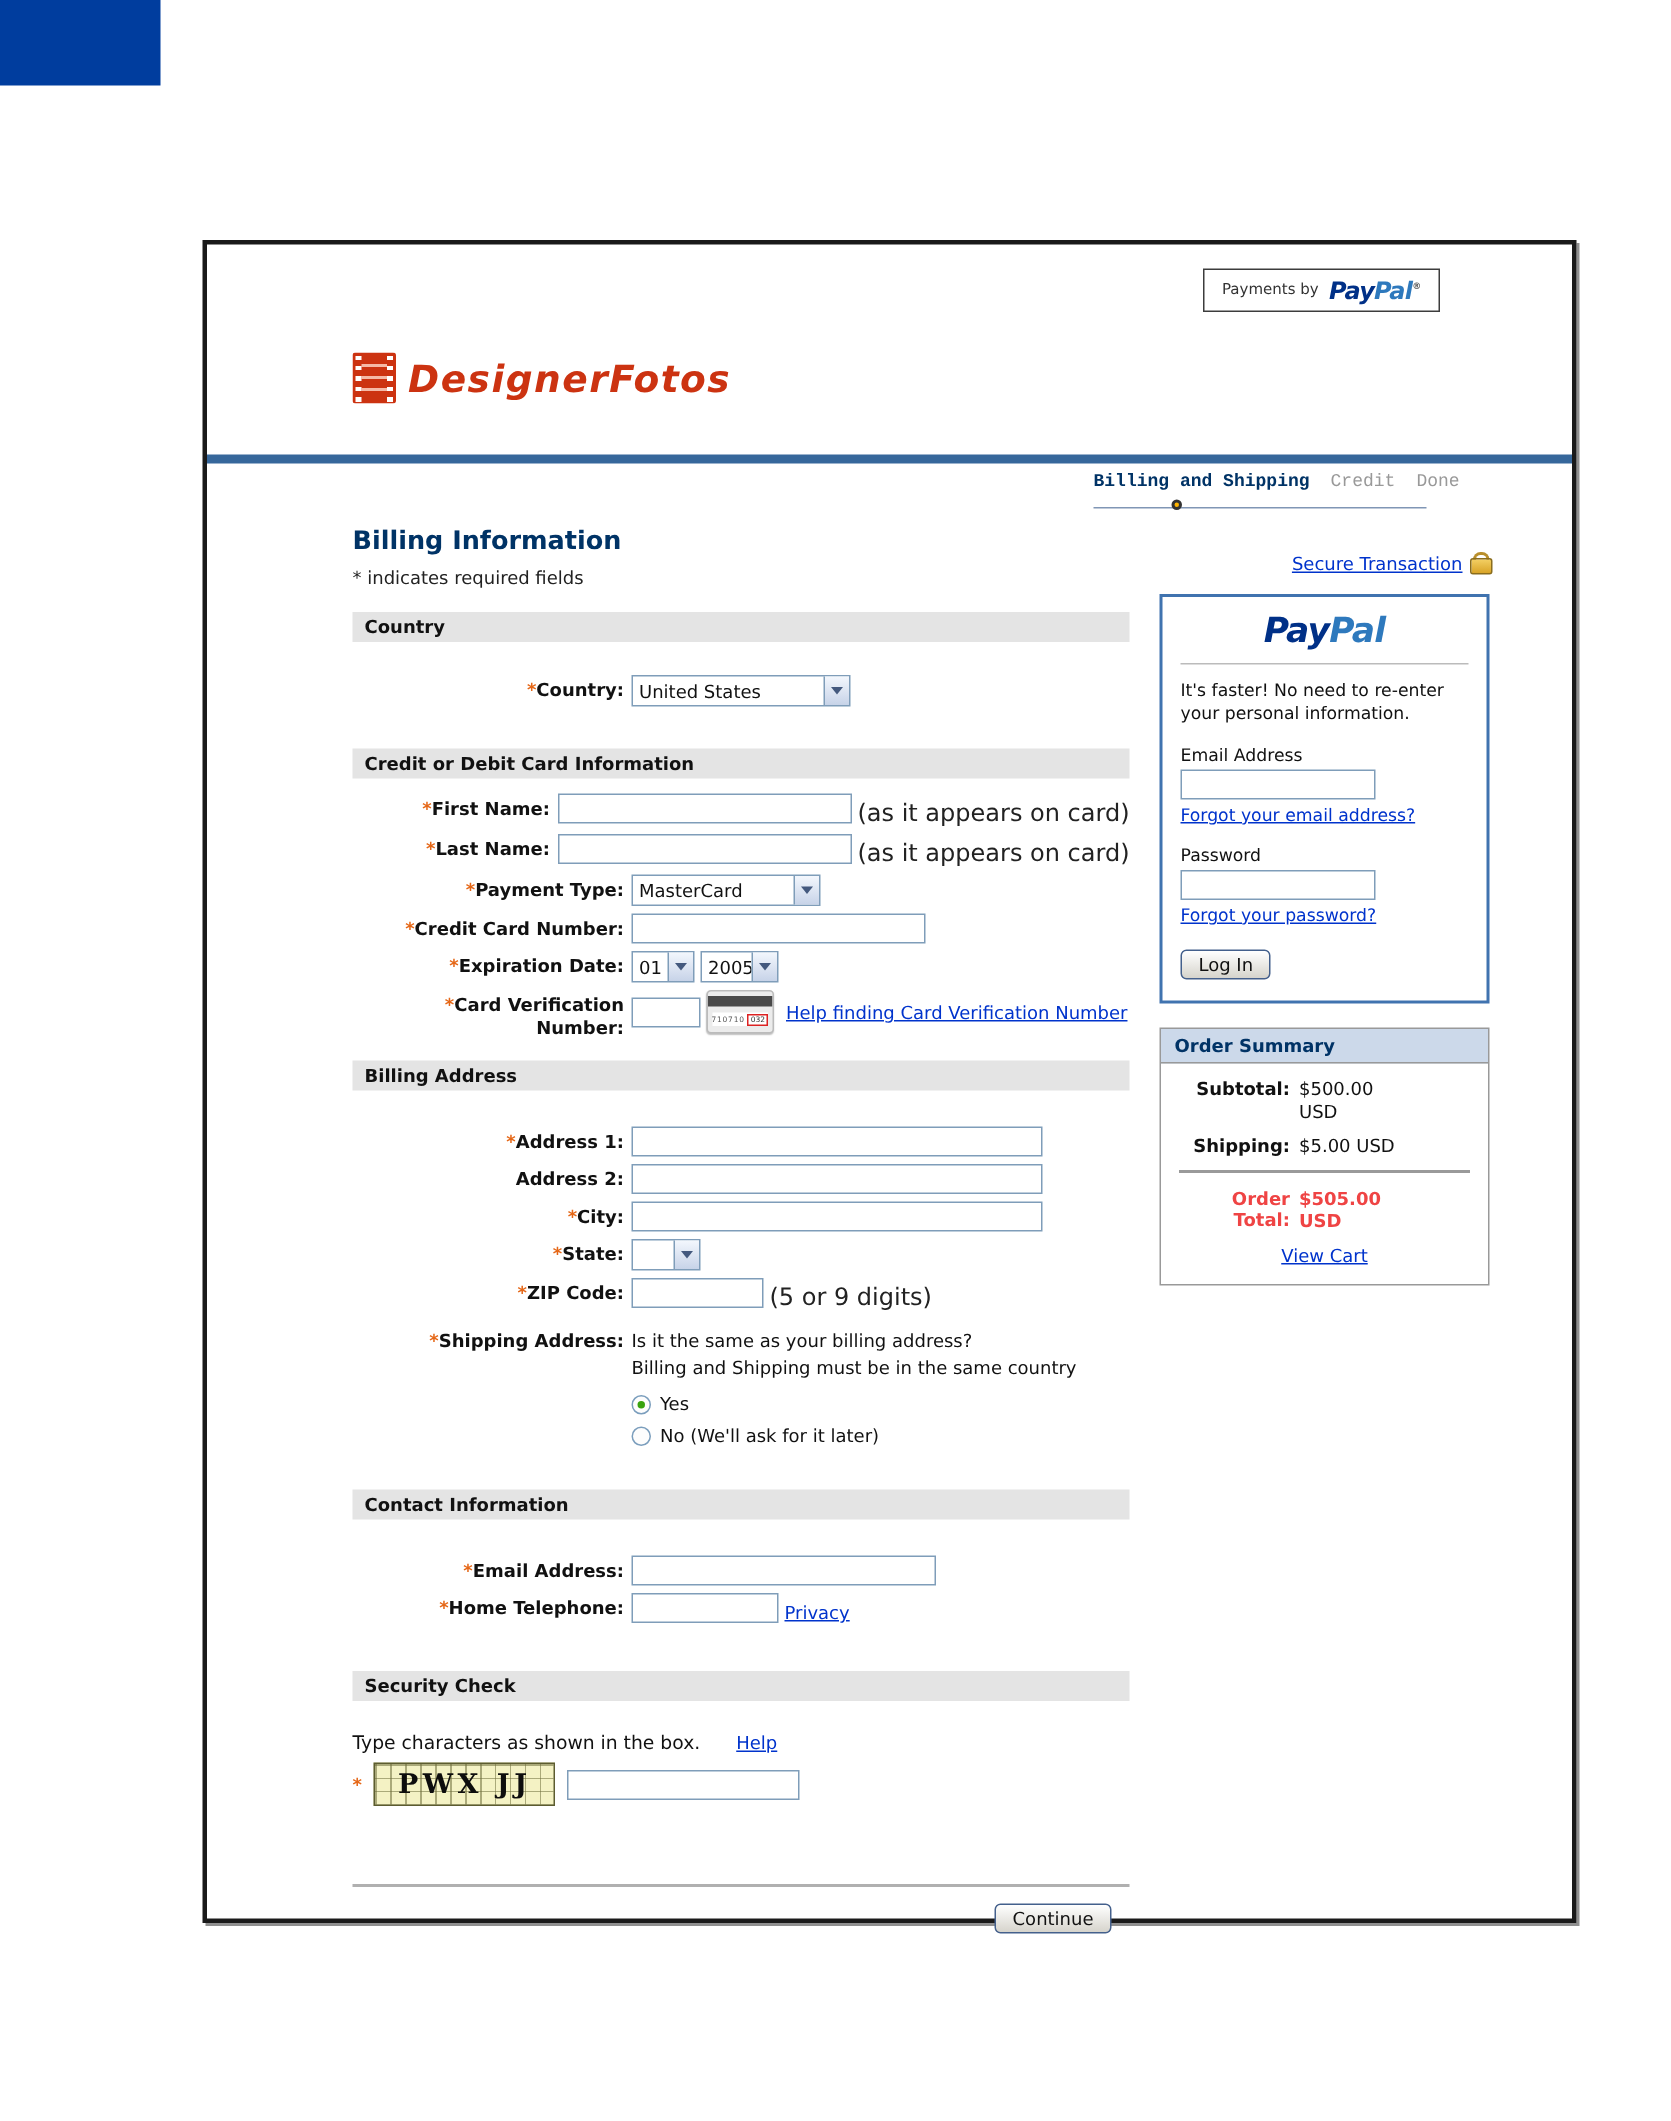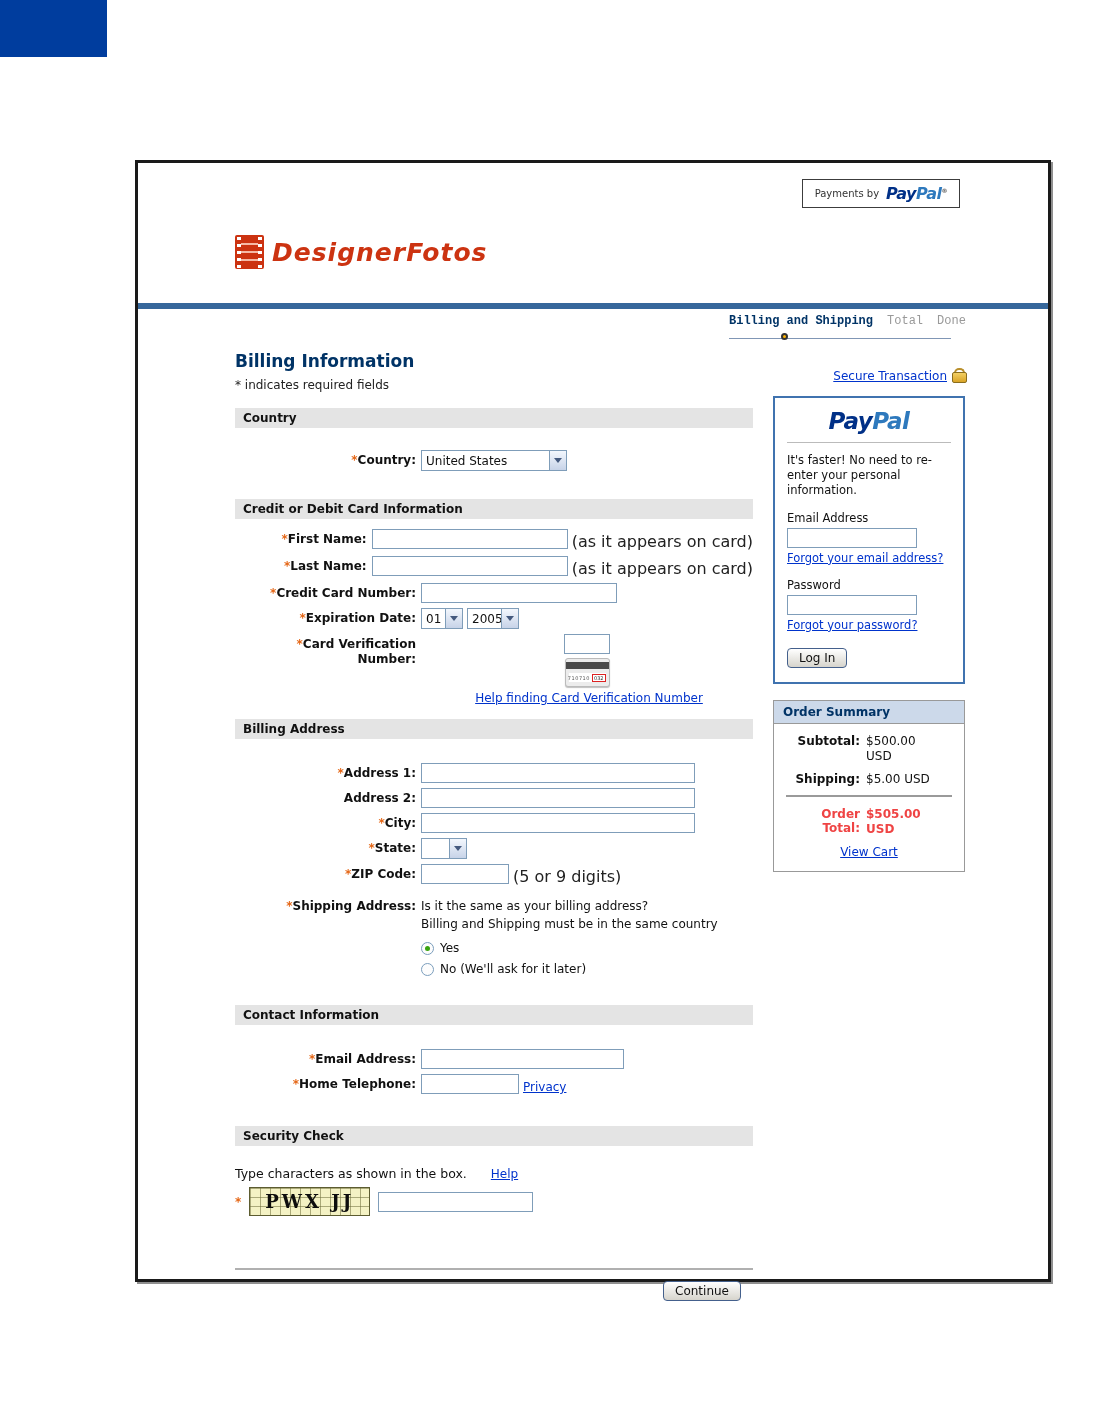--- a/index.html
+++ b/index.html
@@ -117,21 +117,21 @@
 
   .bottom-rule { margin-top:52px; border-top:2px solid #b0b0b0; }
   .continue-wrap { text-align:right; margin-top:11px; padding-right:12px; }
   .btn {
     font-family:inherit; font-size:12px; color:#111; cursor:pointer;
     border:1px solid #44608c; border-radius:4px; padding:2px 11px;
     background:linear-gradient(#ffffff,#d6d4cc);
   }
 
   
-  .sidebar { position:absolute; left:635px; top:205px; width:192px; }
+  .sidebar { position:absolute; left:635px; top:205px; width:220px; }
   .secure { text-align:right; display:flex; justify-content:flex-end; align-items:center; gap:5px; }
   .lock-icon { width:13px; height:15px; position:relative; flex:none; }
   .lock-icon::before { content:''; position:absolute; top:0; left:2px; width:7px; height:8px; border:2px solid #b98f2c; border-bottom:none; border-radius:5px 5px 0 0; }
   .lock-icon::after { content:''; position:absolute; bottom:0; left:0; width:13px; height:9px; background:linear-gradient(#f3cf63,#d9a427); border:1px solid #8a6d1d; border-radius:2px; }
 
   .pp-box { margin-top:13px; border:2px solid #4073af; padding:10px 12px 14px; background:#fff; }
   .pp-box .pp-logo { display:block; text-align:center; font-size:23px; }
   .pp-box hr { border:none; border-top:1px solid #bbb; margin:8px 0 10px; }
   .pp-tagline { font-size:11.5px; color:#111; line-height:1.3; }
   .pp-field-label { font-size:11.5px; margin-top:13px; }
@@ -164,21 +164,21 @@
   <div class="brand">
     <span class="film-icon"></span>
     <span class="brand-text">DesignerFotos</span>
   </div>
 
   <div class="blue-line"></div>
 
   <div class="crumbs">
     <div class="crumb-row">
       <span class="crumb active">Billing and Shipping</span>
-      <span class="crumb">Total</span>
+      <span class="crumb">Credit</span>
       <span class="crumb">Done</span>
     </div>
     <div class="crumb-track">
       <span class="line"></span>
       <span class="dot"></span>
     </div>
   </div>
 
   <div class="leftcol">
 
@@ -208,41 +208,50 @@
         </span>
       </div>
       <div class="row">
         <span class="lbl"><span class="ast">*</span><span>Last Name:</span></span>
         <span class="fld">
           <input class="txt w196" type="text" style="">
           <span class="note">(as it appears on card)</span>
         </span>
       </div>
       <div class="row">
+        <span class="lbl"><span class="ast">*</span><span>Payment Type:</span></span>
+        <span class="fld">
+          <span class="xsel selw126">
+            <span class="xsel-val">MasterCard</span>
+            <span class="xsel-btn"></span>
+          </span>
+        </span>
+      </div>
+      <div class="row">
         <span class="lbl"><span class="ast">*</span><span>Credit Card Number:</span></span>
         <span class="fld">
           <input class="txt w196" type="text" style="">
         </span>
       </div>
       <div class="row">
         <span class="lbl"><span class="ast">*</span><span>Expiration Date:</span></span>
         <span class="fld">
           <span class="xsel selw42">
             <span class="xsel-val">01</span>
             <span class="xsel-btn"></span>
           </span>
           <span class="xsel selw52">
             <span class="xsel-val">2005</span>
             <span class="xsel-btn"></span>
           </span>
         </span>
       </div>
       <div class="row">
         <span class="lbl"><span class="ast">*</span><span>Card Verification Number:</span></span>
-        <span class="fld" style="align-items:center;flex-direction:column;">
+        <span class="fld" style="align-items:center;">
           <input class="txt w46" type="text" style="">
           <span class="cvn-card">
             <span class="stripe"></span>
             <span class="sig">
               <span class="digits">710710</span>
               <span class="cvv">032</span>
             </span>
           </span>
           <a class="link" style="margin-left:4px;">Help finding Card Verification Number</a>
         </span>

